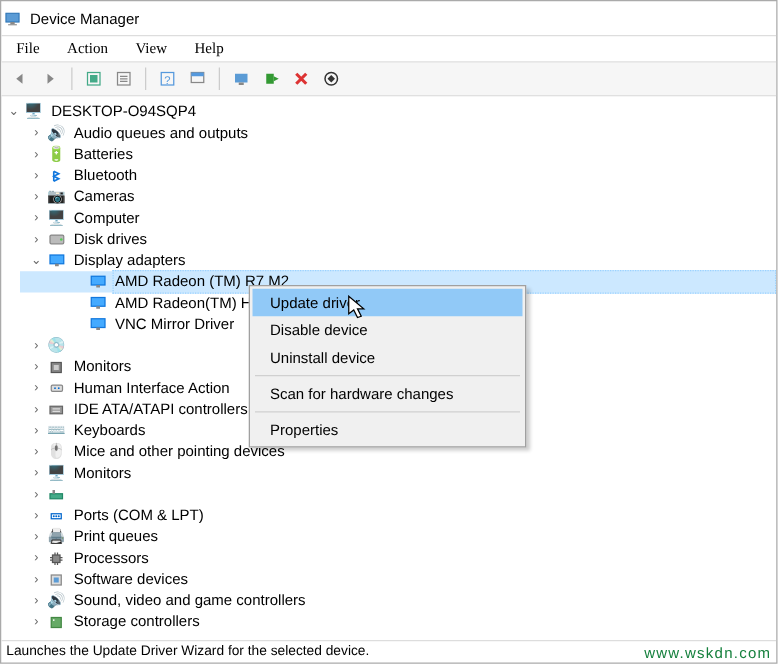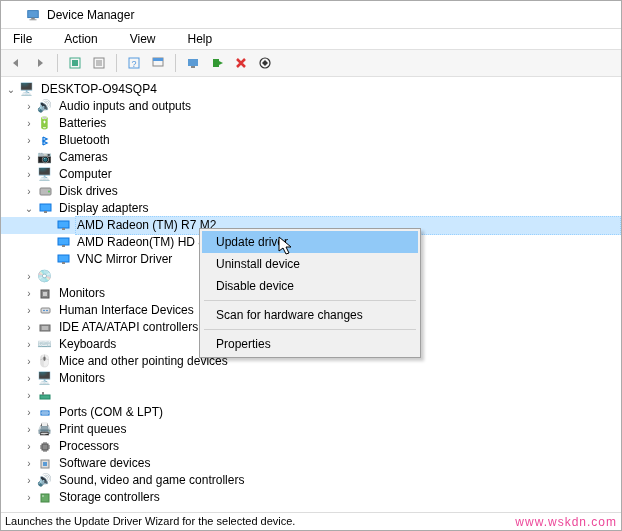--- a/index.html
+++ b/index.html
@@ -10,37 +10,38 @@
       width: 622px;
       height: 531px;
       overflow: hidden;
       position: relative;
       border: 1px solid #aaa;
     }
     .titlebar {
       height: 28px;
       display: flex;
       align-items: center;
-      padding-left: 24px;
+      padding-left: 1px;
       border-bottom: 1px solid #ddd;
     }
     .titlebar .ticon {
       width: 16px; height: 16px;
       margin-right: 6px;
       display: inline-flex;
       align-items: center;
       justify-content: center;
     }
     .titlebar .title { font-size: 12px; }
     .menubar {
       height: 20px;
       display: flex;
-      align-items: center;
+      align-items: flex-start;
       padding-left: 4px;
-      gap: 16px;
+      gap: 6px;
+      font-family: Liberation Serif, serif;
     }
     .menubar span {
       padding: 2px 8px;
       font-size: 12px;
     }
     .toolbar {
       height: 28px;
       display: flex;
       align-items: center;
       padding: 2px 4px;
@@ -99,21 +100,21 @@
     .nlabel {
       padding: 0 2px;
     }
     .selected .nlabel {
       background: #cce8ff;
       border: 1px dotted #99d1ff;
       padding: 0 1px;
     }
     .l0 { padding-left: 4px; }
     .l1 { padding-left: 22px; }
-    .l2 { padding-left: 40px; }
+    .l2 { padding-left: 40px; margin-left: 15px; }
     .context-menu {
       position: absolute;
       left: 198px;
       top: 227px;
       width: 222px;
       background: #f0f0f0;
       border: 1px solid #a0a0a0;
       box-shadow: 3px 3px 3px rgba(0,0,0,0.2);
       padding: 2px;
       font-size: 12px;
@@ -143,21 +144,21 @@
       left: 0;
       right: 0;
       height: 18px;
       border-top: 1px solid #ddd;
       padding: 2px 4px;
       font-size: 11px;
       display: flex;
       justify-content: space-between;
     }
     .watermark {
-      color: #ec4899;
+      color: #15803d;
       font-size: 12px;
       letter-spacing: 1px;
     }
   </style>
 </head>
 <body>
 
 <div class="titlebar">
   <span class="ticon">
     <svg width="14" height="14" viewBox="0 0 16 16">
@@ -243,21 +244,21 @@
 
 <div class="tree">
   <div class="node l0">
     <span class="twist">⌄</span>
     <span class="nicon">🖥️</span>
     <span class="nlabel">DESKTOP-O94SQP4</span>
   </div>
   <div class="node l1">
     <span class="twist">›</span>
     <span class="nicon">🔊</span>
-    <span class="nlabel">Audio inputs and outputs</span>
+    <span class="nlabel">Audio queues and outputs</span>
   </div>
   <div class="node l1">
     <span class="twist">›</span>
     <span class="nicon">🔋</span>
     <span class="nlabel">Batteries</span>
   </div>
   <div class="node l1">
     <span class="twist">›</span>
     <span class="nicon">
         <svg width="12" height="12">
@@ -342,21 +343,21 @@
   </div>
   <div class="node l1">
     <span class="twist">›</span>
     <span class="nicon">
         <svg width="13" height="13">
           <rect x="2" y="4" width="9" height="5" rx="1" fill="#ddd" stroke="#888"></rect>
           <circle cx="5" cy="6.5" r="0.7" fill="#06c"></circle>
           <circle cx="8" cy="6.5" r="0.7" fill="#06c"></circle>
         </svg>
       </span>
-    <span class="nlabel">Human Interface Devices</span>
+    <span class="nlabel">Human Interface Action</span>
   </div>
   <div class="node l1">
     <span class="twist">›</span>
     <span class="nicon">
         <svg width="12" height="12">
           <rect x="1" y="3" width="10" height="6" fill="#999" stroke="#666"></rect>
           <line x1="3" y1="5" x2="9" y2="5" stroke="#ddd"></line>
           <line x1="3" y1="7" x2="9" y2="7" stroke="#ddd"></line>
         </svg>
       </span>
@@ -442,22 +443,22 @@
           <rect x="2" y="2" width="8" height="8" fill="#6a6" stroke="#484"></rect>
           <circle cx="4" cy="4" r="0.7" fill="#fff"></circle>
         </svg>
       </span>
     <span class="nlabel">Storage controllers</span>
   </div>
 </div>
 
 <div class="context-menu">
   <div class="cmitem hover">Update driver</div>
+  <div class="cmitem">Disable device</div>
   <div class="cmitem">Uninstall device</div>
-  <div class="cmitem">Disable device</div>
   <div class="cmsep"></div>
   <div class="cmitem">Scan for hardware changes</div>
   <div class="cmsep"></div>
   <div class="cmitem bold">Properties</div>
 </div>
 
 <div class="cursor">
   <svg width="20" height="22">
     <path d="M1 1 L1 15 L5 12 L8 18 L11 17 L8 11 L13 11 Z" fill="#fff" stroke="#000" stroke-width="1"></path>
   </svg>

